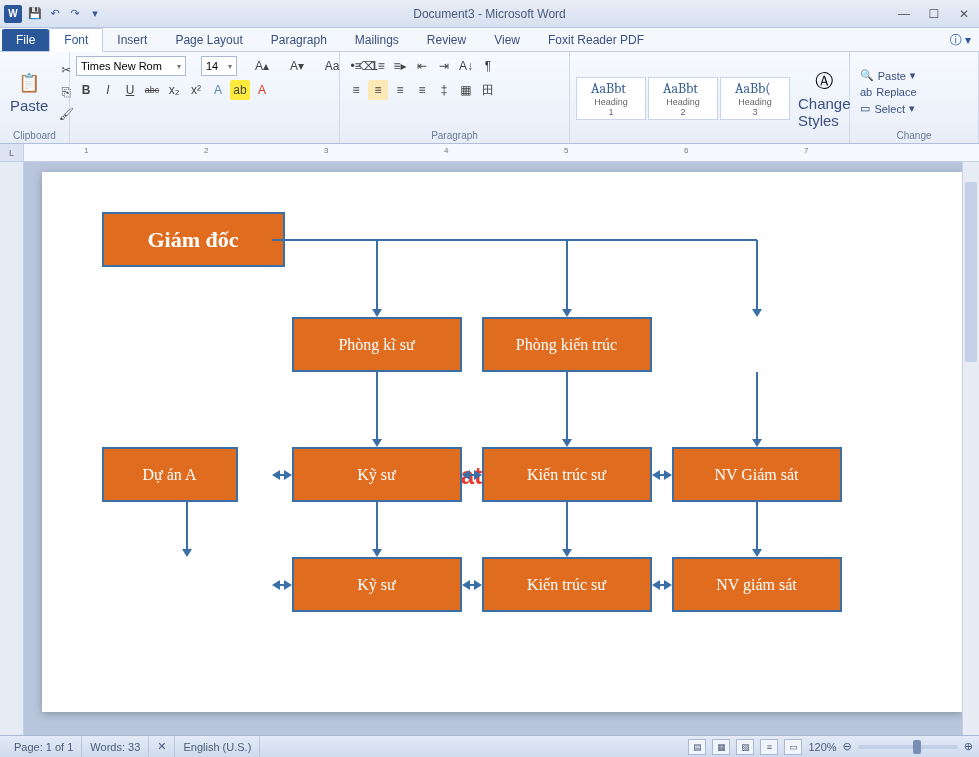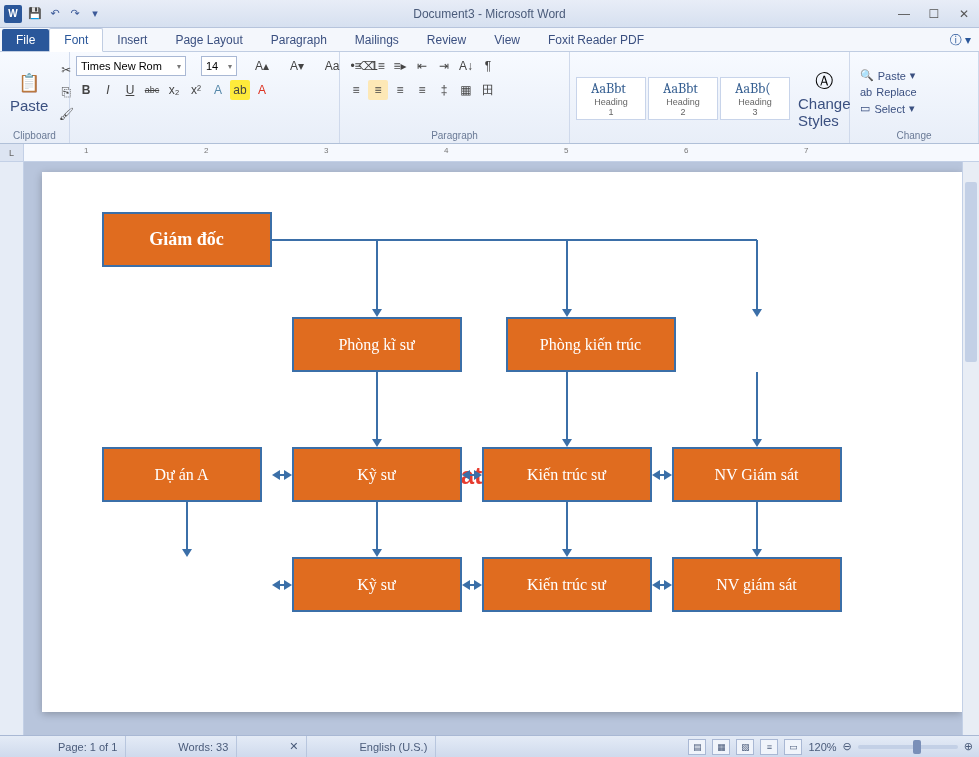--- a/index.html
+++ b/index.html
@@ -62,21 +62,21 @@
 .arrow-down { border-left: 5px solid transparent; border-right: 5px solid transparent; border-top: 8px solid #3b6fa8; }
 .arrow-left { border-top: 5px solid transparent; border-bottom: 5px solid transparent; border-right: 8px solid #3b6fa8; }
 .arrow-right { border-top: 5px solid transparent; border-bottom: 5px solid transparent; border-left: 8px solid #3b6fa8; }
 
 .watermark { position: absolute; left: 50%; top: 290px; transform: translateX(-50%); font-size: 24px; font-weight: bold; font-family: Arial; pointer-events: none; }
 .wm1 { color: #e63b2e; text-shadow: -1px -1px 0 #fff,1px -1px 0 #fff,-1px 1px 0 #fff,1px 1px 0 #fff; }
 .wm2 { color: #2a5fb8; text-shadow: -1px -1px 0 #fff,1px -1px 0 #fff,-1px 1px 0 #fff,1px 1px 0 #fff; }
 
 
 .statusbar { position: absolute; bottom: 0; left: 0; right: 0; height: 22px; background: linear-gradient(#e4ebf6,#cfdaed); border-top: 1px solid #a9b8d4; display: flex; align-items: center; font-size: 11px; color: #4a5b7a; padding: 0 6px; }
-.status-item { padding: 0 8px; border-right: 1px solid #b8c6de; height: 100%; display: flex; align-items: center; cursor: pointer; margin-left: 44px; }
+.status-item { padding: 0 8px; border-right: 1px solid #b8c6de; height: 100%; display: flex; align-items: center; cursor: pointer; }
 .status-right { margin-left: auto; display: flex; align-items: center; gap: 6px; }
 .view-btn { width: 18px; height: 16px; border: 1px solid #a9b8d4; background: #f0f4fb; cursor: pointer; font-size: 9px; display: flex; align-items: center; justify-content: center; }
 .zoom-slider { width: 100px; height: 4px; background: #c3d0e6; position: relative; border-radius: 2px; }
 .zoom-thumb { position: absolute; width: 8px; height: 14px; background: #7a8fb8; top: -5px; left: 55px; border-radius: 2px; }
 
 .scrollbar-v { position: absolute; right: 0; top: 162px; bottom: 22px; width: 17px; background: #e8edf5; border-left: 1px solid #c3d0e6; }
 .scroll-thumb-v { position: absolute; left: 2px; right: 2px; top: 20px; height: 180px; background: #c3d0e6; border-radius: 2px; }
 </style>
 </head>
 <body>
@@ -226,24 +226,24 @@
     </div>
 </div>
 
 <div class="doc-area">
   <div class="ruler-v"></div>
   <div class="page-wrap">
     <div class="page" id="page">
       <div class="watermark">
         <span class="wm1">ThuThuat</span><span class="wm2">PhanMem</span><span class="wm2">.vn</span>
       </div>
-    <div class="orgbox" style="left: 60px; top: 40px; width: 170px; height: 55px; font-weight: bold; font-size: 18px;">Giám đốc</div>
+    <div class="orgbox" style="left: 60px; top: 40px; width: 183px; height: 55px; font-weight: bold; font-size: 22px;">Giám đốc</div>
         <div class="orgbox" style="left: 250px; top: 145px; width: 170px; height: 55px;">Phòng kĩ sư</div>
-        <div class="orgbox" style="left: 440px; top: 145px; width: 170px; height: 55px; margin-left: 24px;">Phòng kiến trúc</div>
-        <div class="orgbox" style="left: 60px; top: 275px; width: 160px; height: 55px;">Dự án A</div>
+        <div class="orgbox" style="left: 440px; top: 145px; width: 170px; height: 55px;">Phòng kiến trúc</div>
+        <div class="orgbox" style="left: 60px; top: 275px; width: 136px; height: 55px;">Dự án A</div>
         <div class="orgbox" style="left: 250px; top: 275px; width: 170px; height: 55px;">Kỹ sư</div>
         <div class="orgbox" style="left: 440px; top: 275px; width: 170px; height: 55px;">Kiến trúc sư</div>
         <div class="orgbox" style="left: 630px; top: 275px; width: 170px; height: 55px;">NV Giám sát</div>
         <div class="orgbox" style="left: 250px; top: 385px; width: 170px; height: 55px;">Kỹ sư</div>
         <div class="orgbox" style="left: 440px; top: 385px; width: 170px; height: 55px;">Kiến trúc sư</div>
         <div class="orgbox" style="left: 630px; top: 385px; width: 170px; height: 55px;">NV giám sát</div>
         <div class="connector" style="left: 230px; top: 66.5px; width: 485px; height: 2px;"></div>
         <div class="connector" style="left: 334px; top: 67.5px; width: 2px; height: 71.5px;"></div>
         <div class="arrowhead arrow-down" style="left: 330px; top: 137px;"></div>
         <div class="connector" style="left: 524px; top: 67.5px; width: 2px; height: 71.5px;"></div>

